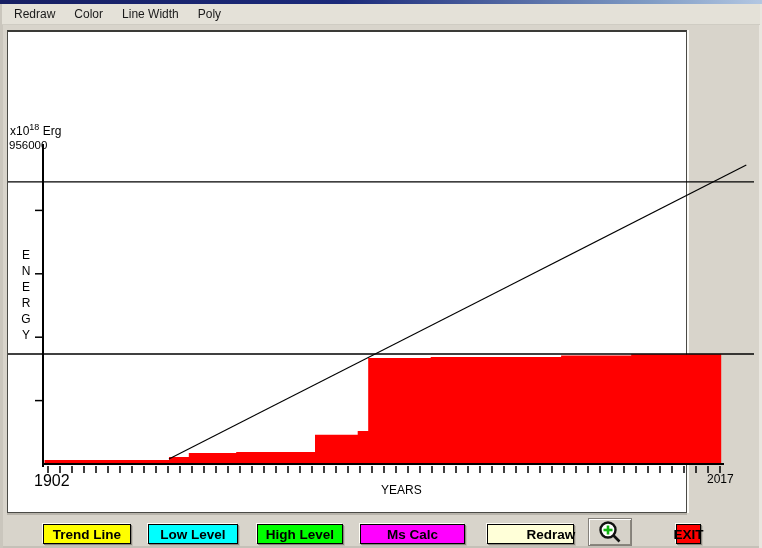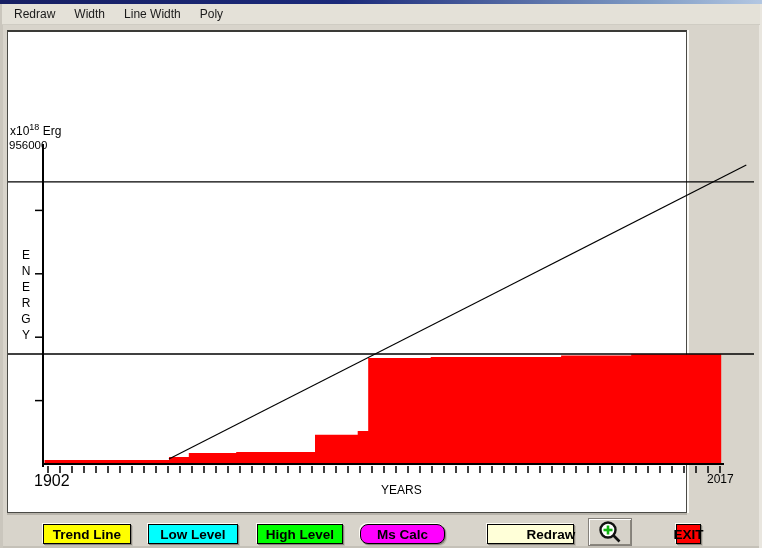--- a/index.html
+++ b/index.html
@@ -49,39 +49,39 @@
   .toolbar-btn {
     position:absolute; top:524px; height:20px;
     border:1px solid #000; font-weight:bold; font-size:13.5px; color:#000;
     display:flex; align-items:center; justify-content:center;
     box-shadow:-1px -1px 0 #fffdf6, 1px 1px 0 #8a867d, 2px 2px 0 #c2beb5;
     cursor:pointer; font-family:"Liberation Sans", sans-serif; white-space:nowrap;
   }
   #btn-trend { left:43px;  width:88px; }
   #btn-low   { left:148px; width:90px; }
   #btn-high  { left:257px; width:86px; }
-  #btn-ms    { left:360px; width:85px;border-radius:8px; }
+  #btn-ms    { left:360px; width:105px; }
   #btn-redraw{ left:487px; width:87px;padding-left:41px; }
   #btn-exit  { left:668px; width:25px;margin-left:8px; }
   .zoom-btn {
     position:absolute; left:588px; top:518px; width:44px; height:28px;
     background:#d6d2c9; border:1px solid #84807a;
     box-shadow: inset 1px 1px 0 #ffffff, inset -1px -1px 0 #8a867d;
     display:flex; align-items:center; justify-content:center; cursor:pointer;
   }
 </style>
 </head>
 <body>
 
 <div class="window">
   <div class="titlebar-strip"></div>
 
   <div class="menubar">
     <span class="menu-item">Redraw</span>
-    <span class="menu-item">Width</span>
+    <span class="menu-item">Color</span>
     <span class="menu-item">Line Width</span>
     <span class="menu-item">Poly</span>
   </div>
 
   <div class="panel">
     <svg id="chart-svg" width="746" height="483" viewBox="0 0 746 483">
         <path d="M 36.5 432 L 36.5 427.9 L 161.0 427.9 L 161.0 425.0 L 180.8 425.0 L 180.8 420.9 L 228.2 420.9 L 228.2 420.0 L 307.0 420.0 L 307.0 402.8 L 349.7 402.8 L 349.7 399.0 L 360.2 399.0 L 360.2 326.1 L 422.7 326.1 L 422.7 324.9 L 553.1 324.9 L 553.1 323.6 L 623.2 323.6 L 623.2 322.3 L 713.2 322.3 L 713.2 432 Z" fill="#ff0000" stroke="none"></path>
         <line x1="0" x2="746" y1="149.87" y2="149.87" stroke="#000000" stroke-width="1.4"></line>
         <line x1="0" x2="746" y1="322.001" y2="322.001" stroke="#000000" stroke-width="1.4"></line>
         <line x1="160.96000000000026" y1="426.928" x2="738.295652173913" y2="133.06900000000002" stroke="#000000" stroke-width="1.2"></line>

